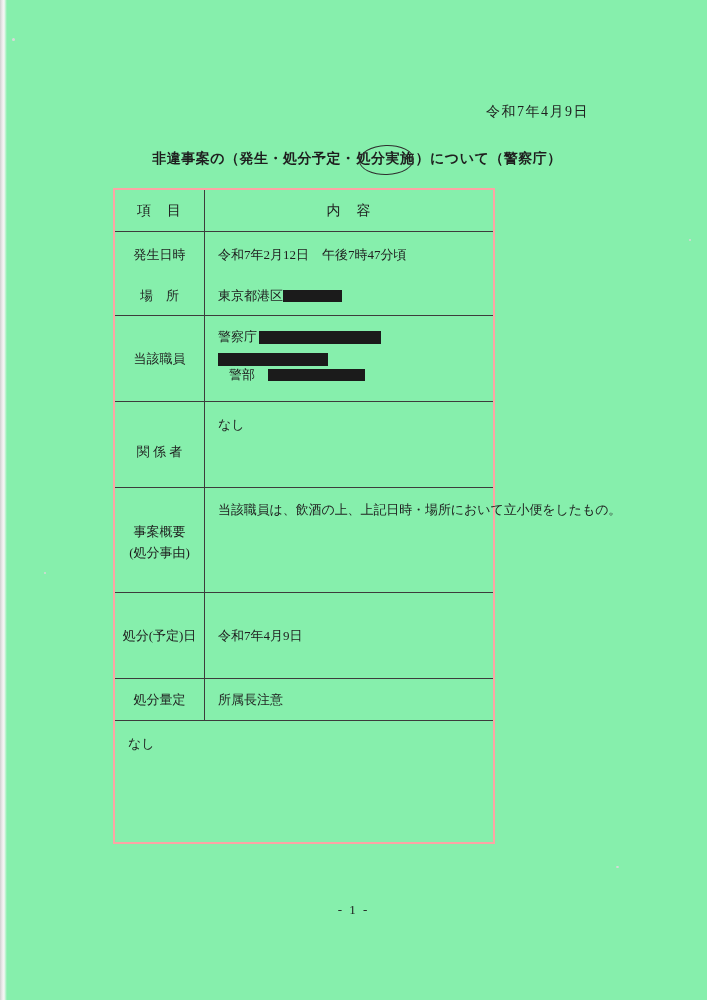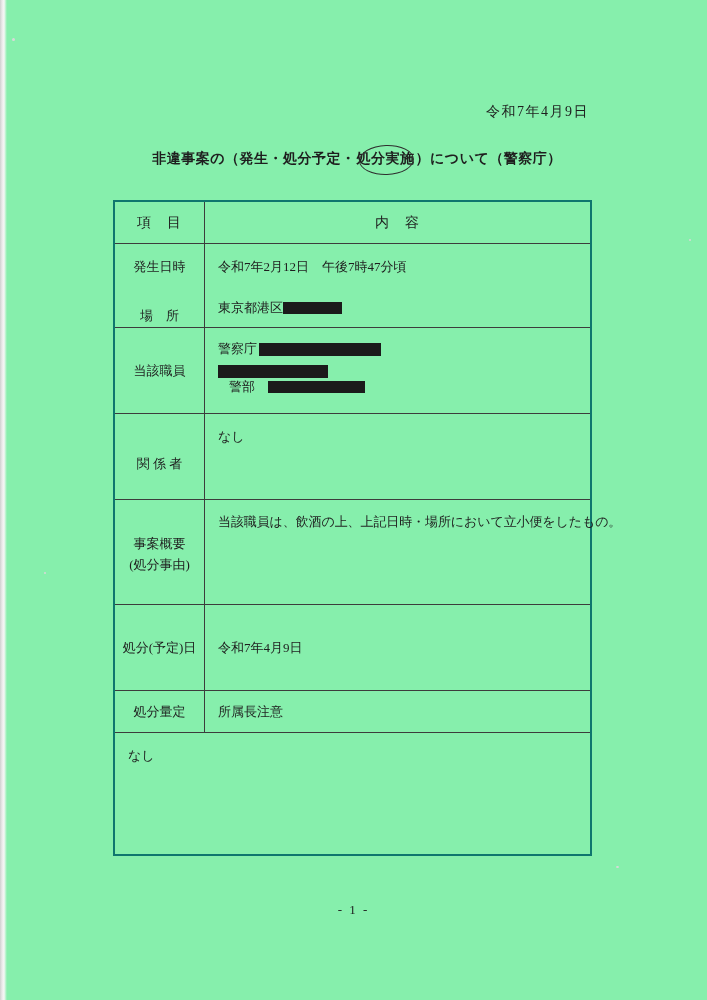--- a/index.html
+++ b/index.html
@@ -34,24 +34,23 @@
   .circled { position:relative; display:inline-block; padding:0 1px; }
   .circled::after {
     content:""; position:absolute;
     left:3px; right:2px; top:-5px; bottom:-7px;
     border:1.6px solid #2e2e2e; border-radius:50%;
     transform:rotate(-2deg);
     pointer-events:none;
   }
 
   .doc-table {
-    position:absolute; left:113px; top:188px; width:479px;
-    border:2px solid #0f766e;
+    position:absolute; left:113px; top:188px; width:382px;
+    border:2px solid #fca5a5;
     background:transparent;
-    margin-top:12px;
   }
   .trow { display:flex; border-bottom:1.5px solid #3c3c3c; }
   .trow:last-child { border-bottom:none; }
   .cell-label {
     width:90px; flex:0 0 90px;
     border-right:1.5px solid #3c3c3c;
     position:relative; font-size:13px;
   }
   .cell-content { flex:1; position:relative; font-size:13px; }
   .abspan { position:absolute; white-space:nowrap; line-height:15px; }
@@ -109,21 +108,21 @@
         <div class="vh-center header-cell">項　目</div>
       </div>
       <div class="cell-content">
         <div class="vh-center header-cell">内　容</div>
       </div>
     </div>
 
     <div class="trow h-r1">
       <div class="cell-label">
         <div class="abspan lab-center" style="top:15px;">発生日時</div>
-        <div class="abspan lab-center" style="top:64px;">場　所</div>
+        <div class="abspan lab-center" style="top:56px;">場　所</div>
       </div>
       <div class="cell-content">
         <div class="abspan" style="top:15px;left:13px;">令和7年2月12日　午後7時47分頃</div>
         <div class="abspan" style="top:56px;left:13px;"><span>東京都港区</span><span class="redact" style="width:59px;height:12px;"></span></div>
       </div>
     </div>
 
     <div class="trow h-r2">
       <div class="cell-label">
         <div class="vh-center">当該職員</div>

